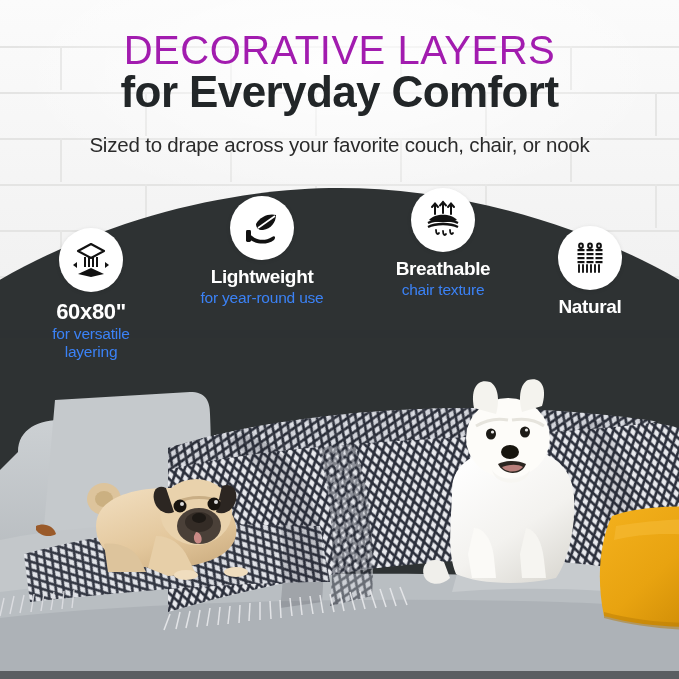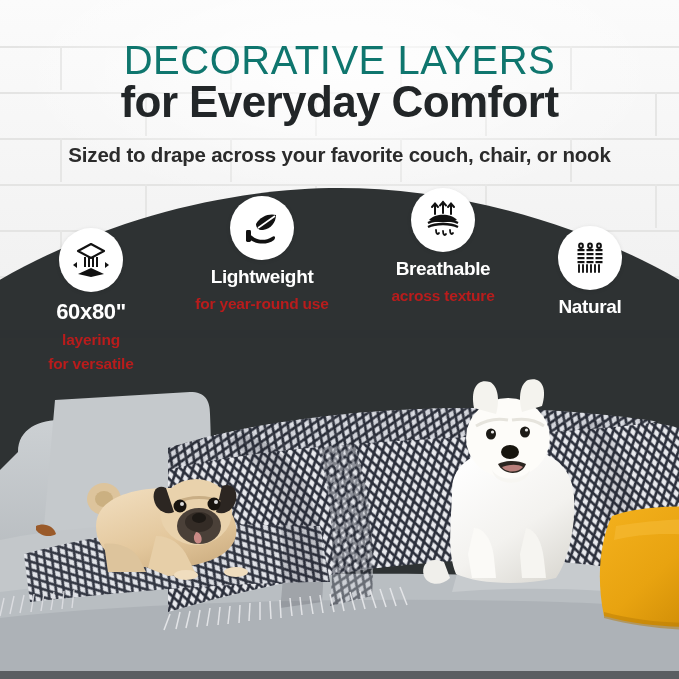--- a/index.html
+++ b/index.html
@@ -18,29 +18,29 @@
   .wall .mortar{position:absolute;left:0;width:679px;height:2px;background:#e4e4e3;}
   .wall .vmortar{position:absolute;width:2px;height:44px;background:#e6e6e5;}
   .wall-sheen{
     position:absolute;left:0;top:0;width:679px;height:372px;
     background:radial-gradient(ellipse 70% 55% at 50% 18%,rgba(255,255,255,.85),rgba(255,255,255,0) 70%);
   }
 
   
   .headline{position:absolute;left:0;top:0;width:679px;text-align:center;}
   .t-line1{
-    font-size:40px;letter-spacing:.5px;color:#0f766e;font-weight:300;
-    margin-top:40px;line-height:1;
+    font-size:40px;letter-spacing:.5px;color:#a21caf;font-weight:300;
+    margin-top:30px;line-height:1;
   }
   .t-line2{
     font-size:44px;color:#222628;font-weight:700;letter-spacing:-.6px;
     line-height:1;
   }
   .t-sub{
-    font-size:20.5px;color:#2b2b2b;font-weight:700;letter-spacing:-.2px;
+    font-size:20.5px;color:#2b2b2b;font-weight:400;letter-spacing:-.2px;
     margin-top:21px;line-height:1;
   }
 
   
   .arch{position:absolute;left:0;top:180px;width:679px;height:200px;}
 
   
   .photo{position:absolute;left:0;top:330px;width:679px;height:349px;overflow:hidden;background:#2e3233;}
 
   
@@ -49,22 +49,22 @@
     width:64px;height:64px;border-radius:50%;background:#fff;margin:0 auto;
     display:flex;align-items:center;justify-content:center;
     box-shadow:0 1px 4px rgba(0,0,0,.10);
   }
   .bubble svg{display:block;}
   .b-title{
     color:#ffffff;font-weight:700;font-size:19px;line-height:1.08;
     margin-top:7px;letter-spacing:-.35px;
   }
   .b-sub{
-    color:#b91c1c;font-weight:700;font-size:15.5px;line-height:1.1;
-    margin-top:7px;letter-spacing:-.2px;
+    color:#3b82f6;font-weight:400;font-size:15.5px;line-height:1.1;
+    margin-top:1px;letter-spacing:-.2px;
   }
   .badge.b1{left:16px;top:228px;}
   .badge.b1 .b-title{font-size:22px;margin-top:8px;}
   .badge.b2{left:182px;top:196px;width:160px;}
   .badge.b3{left:368px;top:188px;width:150px;}
   .badge.b4{left:516px;top:226px;width:148px;}
 </style>
 </head>
 <body>
 
@@ -305,22 +305,22 @@
             <rect x="17" y="17" width="2" height="10"></rect>
             <rect x="21" y="17" width="2" height="10"></rect>
             <rect x="25" y="17" width="2" height="10"></rect>
           </g>
           <path d="M6 22 L2 25 L6 28 Z" fill="#111"></path>
           <path d="M34 22 L38 25 L34 28 Z" fill="#111"></path>
         </svg>
       </span>
     </div>
     <div class="b-title">60x80"</div>
+    <div class="b-sub">for versatile</div>
     <div class="b-sub">layering</div>
-    <div class="b-sub">for versatile</div>
   </div>
 
   <div class="badge b2">
     <div class="bubble">
       <span>
         <svg width="40" height="40" viewBox="0 0 40 40">
           <path d="M14 16 C18 8 28 5 34 7 C34 14 29 21 21 22 C17 22.5 14 20 14 16 Z" fill="#111"></path>
           <path d="M33 8 L16 20" stroke="#fff" stroke-width="1.6"></path>
           <path d="M8 26 C13 32 22 34 30 29 C33 27 34 30 32 32 C24 38 12 36 6 30 Z" fill="#111"></path>
           <rect x="4" y="22" width="5" height="12" rx="1.4" fill="#111"></rect>
@@ -350,21 +350,21 @@
           </g>
           <g stroke="#111" stroke-width="1.8" fill="none" stroke-linecap="round">
             <path d="M13 30 C13 34 15 35 16 33"></path>
             <path d="M20 31 C20 35 22 36 23 34"></path>
             <path d="M27 30 C27 34 29 35 30 33"></path>
           </g>
         </svg>
       </span>
     </div>
     <div class="b-title">Breathable</div>
-    <div class="b-sub">across texture</div>
+    <div class="b-sub">chair texture</div>
   </div>
 
   <div class="badge b4">
     <div class="bubble">
       <span>
         <svg width="40" height="40" viewBox="0 0 40 40">
           <g fill="none" stroke="#111" stroke-width="2">
             <path d="M11 10 C8.5 10 8.5 5.5 11 5.5 C13.5 5.5 13.5 10 11 10 Z"></path>
             <path d="M20 10 C17.5 10 17.5 5.5 20 5.5 C22.5 5.5 22.5 10 20 10 Z"></path>
             <path d="M29 10 C26.5 10 26.5 5.5 29 5.5 C31.5 5.5 31.5 10 29 10 Z"></path>

